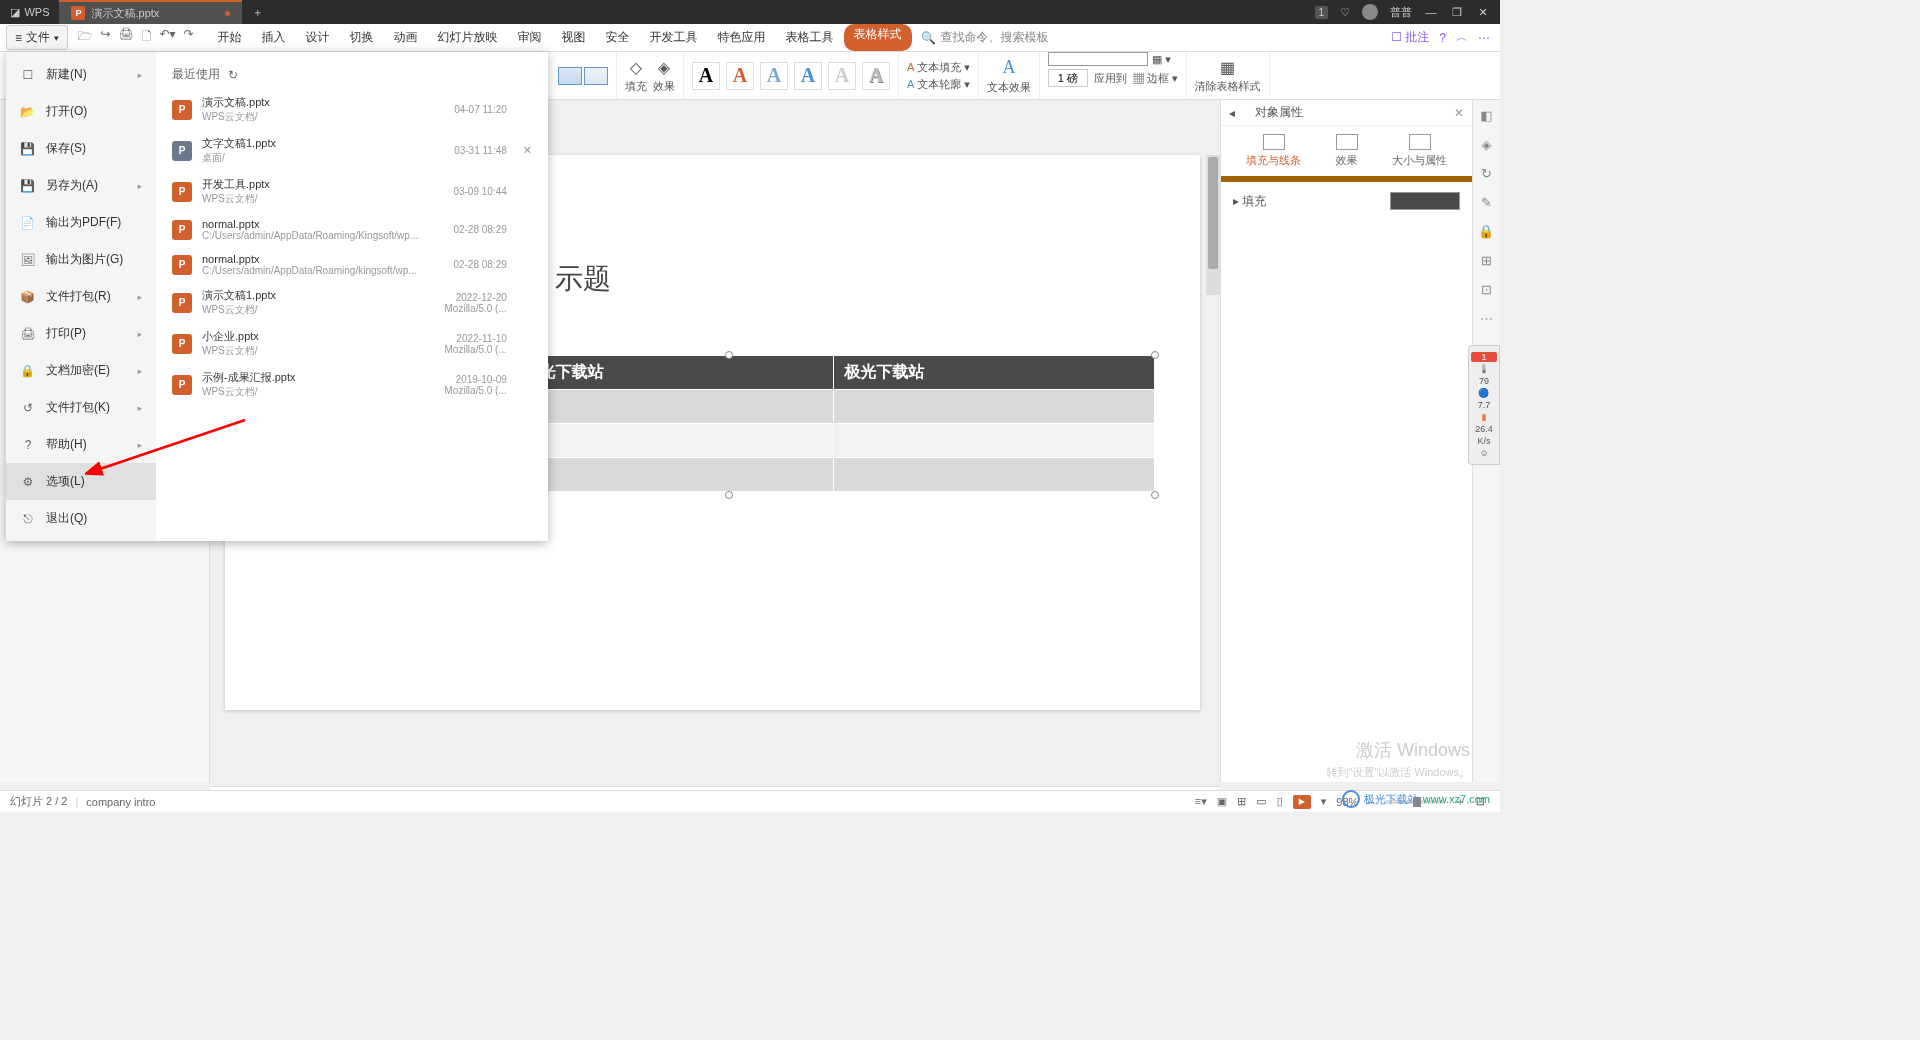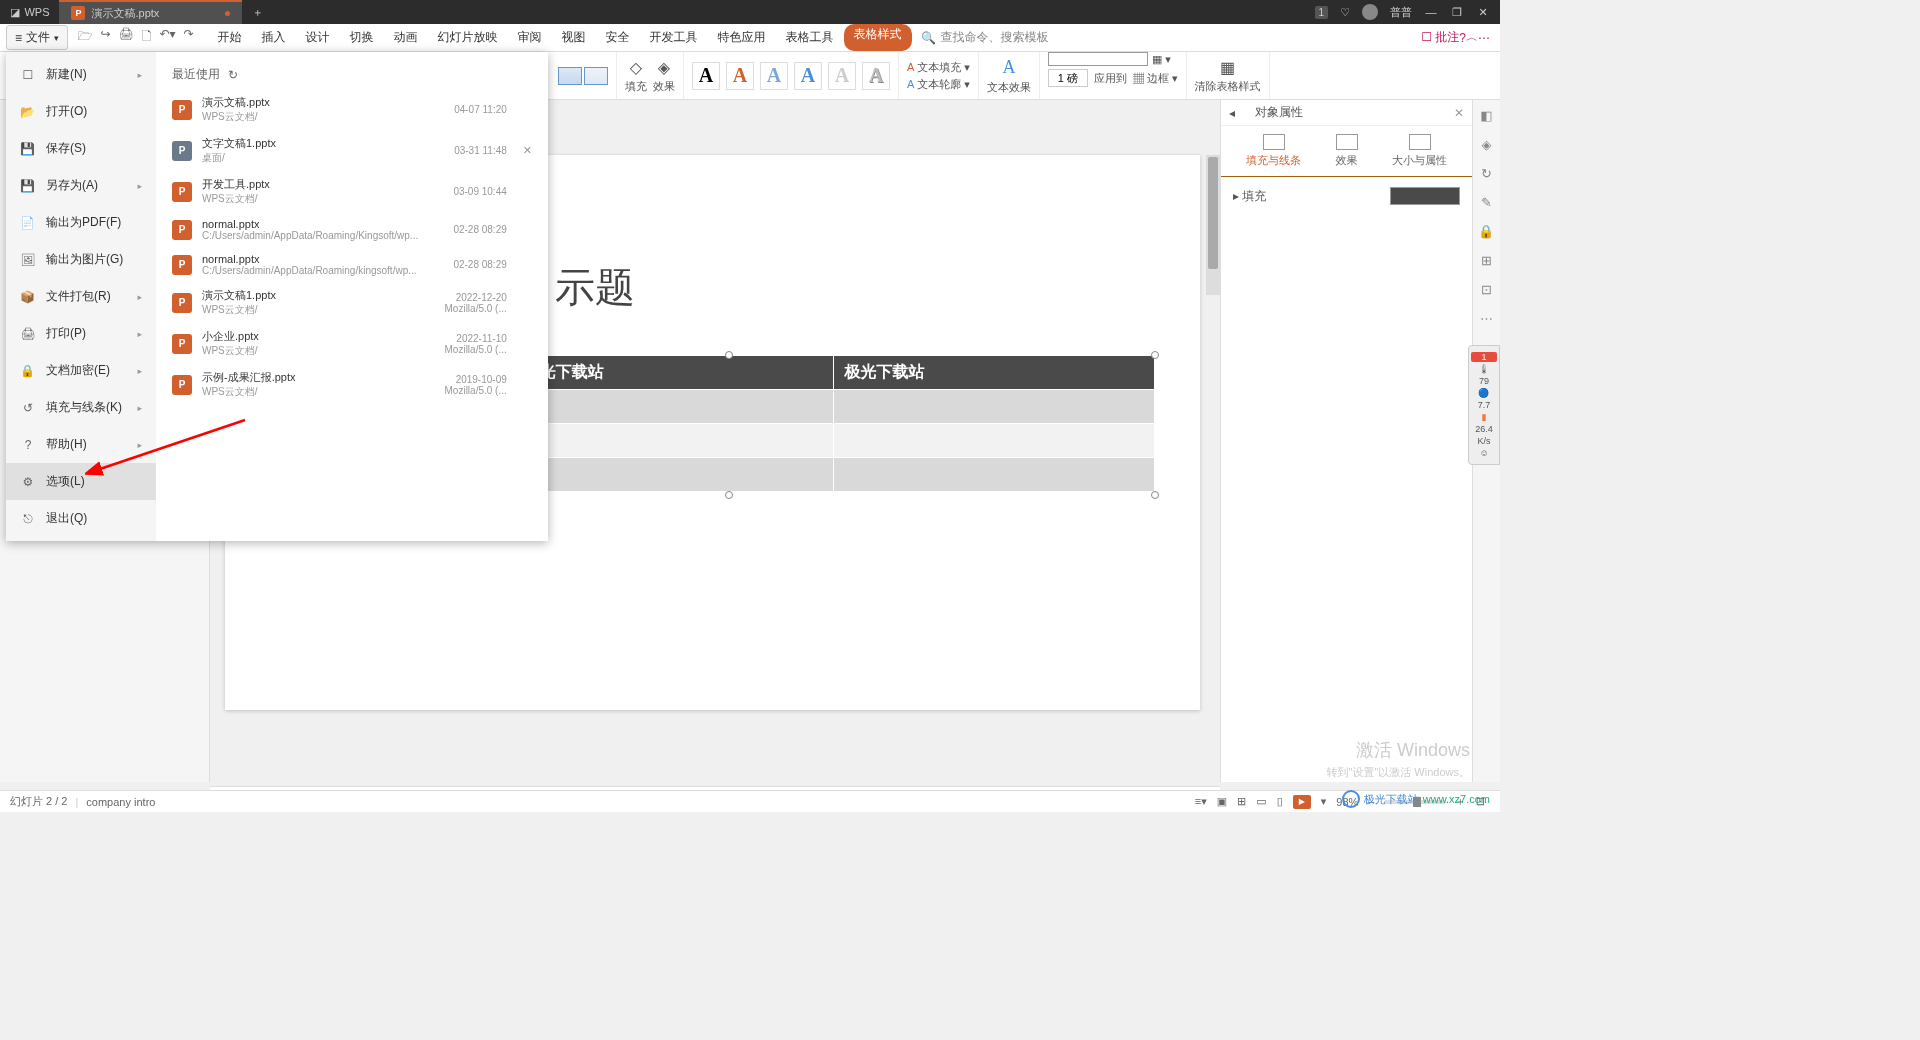--- a/index.html
+++ b/index.html
@@ -21,21 +21,21 @@
 
 
 .menubar { height: 28px; background: #fff; border-bottom: 1px solid #ddd; display: flex; align-items: center; font-size: 12px; color: #333; }
 .menubar .file-btn { display: flex; align-items: center; gap: 4px; padding: 3px 8px; margin-left: 6px; border: 1px solid #ccc; border-radius: 3px; background: #f5f5f5; }
 .menubar .qat { display: flex; gap: 8px; margin-left: 10px; color: #666; }
 .menubar .qat span { cursor: pointer; }
 .menubar .menu-items { display: flex; gap: 0; margin-left: 14px; }
 .menubar .menu-items span { padding: 5px 10px; cursor: pointer; }
 .menubar .menu-items .highlight { background: #d25f2e; color: #fff; border-radius: 10px; padding: 2px 10px; }
 .menubar .search { margin-left: 10px; color: #888; display: flex; align-items: center; gap: 4px; }
-.menubar .right { margin-left: auto; display: flex; padding-right: 10px; color: #be185d; align-items: center; }
+.menubar .right { margin-left: auto; display: flex; gap: 10px; padding-right: 10px; color: #8b5cf6; align-items: center; }
 
 
 .ribbon { height: 48px; background: #fff; border-bottom: 1px solid #ddd; display: flex; align-items: center; font-size: 11px; color: #555; position: relative; }
 .ribbon .group { display: flex; align-items: center; gap: 6px; padding: 0 8px; border-right: 1px solid #eee; height: 100%; }
 .ribbon .thumbs { display: flex; gap: 2px; }
 .ribbon .thumb { width: 24px; height: 18px; border: 1px solid #6699cc; background: linear-gradient(#dde8f5, #c5d9ee); }
 .ribbon .thumb.alt { background: linear-gradient(#eef3f9, #dde8f5); }
 .ribbon .vgroup { display: flex; flex-direction: column; align-items: center; gap: 2px; }
 .ribbon .a-style { width: 28px; height: 28px; border: 1px solid #ddd; display: flex; align-items: center; justify-content: center; font-size: 20px; font-weight: bold; font-family: "Times New Roman", serif; }
 .a1 { color: #000; } .a2 { color: #d25f2e; } .a3 { color: #7aa8d6; } .a4 { color: #4a90d9; } .a5 { color: #ccc; } .a6 { color: #bbb; text-shadow: 1px 1px 0 #888; }
@@ -63,39 +63,39 @@
 .file-menu .recent-item.showclose .close { visibility: visible; }
 
 
 .red-arrow { position: absolute; top: 415px; left: 85px; z-index: 31; pointer-events: none; }
 
 
 .main { position: absolute; top: 100px; left: 0; right: 0; bottom: 30px; display: flex; }
 .thumb-panel { width: 210px; background: #f5f5f5; border-right: 1px solid #ddd; }
 .canvas-area { flex: 1; background: #f0f0f0; position: relative; overflow: hidden; }
 .slide { position: absolute; left: 15px; top: 55px; width: 975px; height: 555px; background: #fff; box-shadow: 0 1px 4px rgba(0,0,0,0.2); }
-.slide .title-txt { position: absolute; top: 105px; left: 330px; font-size: 40px; color: #444; }
+.slide .title-txt { position: absolute; top: 105px; left: 330px; font-size: 28px; color: #444; }
 .slide .tbl { position: absolute; top: 200px; left: 80px; width: 850px; border-collapse: collapse; }
 .slide .tbl td { border: 1px solid #fff; height: 34px; }
 .slide .tbl .hdr td { background: #4a4a4a; color: #fff; font-size: 16px; padding-left: 10px; font-weight: bold; }
 .slide .tbl .r1 td { background: #d9d9d9; }
 .slide .tbl .r2 td { background: #f2f2f2; }
 .slide .handle { position: absolute; width: 8px; height: 8px; background: #fff; border: 1px solid #888; border-radius: 50%; }
 .vscroll { position: absolute; right: 0; top: 55px; width: 14px; height: 140px; background: #ddd; }
 .vscroll .sbthumb { width: 10px; height: 112px; background: #aaa; margin: 2px auto; border-radius: 2px; }
 .remarks-bar { position: absolute; bottom: 0; left: 210px; right: 280px; height: 26px; border-top: 1px solid #ddd; background: #fff; font-size: 11px; color: #888; display: flex; align-items: center; padding-left: 10px; gap: 6px; }
 
 
 .right-panel { width: 252px; background: #fff; border-left: 1px solid #ddd; font-size: 12px; }
 .right-panel .hdr { display: flex; align-items: center; padding: 4px 8px; border-bottom: 1px solid #eee; color: #555; }
 .right-panel .hdr .close { margin-left: auto; color: #999; cursor: pointer; }
 .right-panel .tabs { display: flex; border-bottom: 1px solid #eee; }
 .right-panel .tabs .tab { flex: 1; text-align: center; padding: 6px 0; color: #666; cursor: pointer; }
 .right-panel .tabs .tab.active { color: #d25f2e; border-bottom: 2px solid #d25f2e; }
-.right-panel .subtabs { display: flex; padding: 8px 16px; border-bottom: 1px solid #a16207; }
+.right-panel .subtabs { display: flex; padding: 8px 16px; border-bottom: 6px solid #a16207; }
 .right-panel .subtabs .st { flex: 1; text-align: center; font-size: 11px; color: #666; cursor: pointer; }
 .right-panel .subtabs .st.active { color: #d25f2e; }
 .right-panel .subtabs .st .sicon { display: block; width: 22px; height: 16px; margin: 0 auto 3px; border: 1px solid #999; }
 .right-panel .section { padding: 10px 12px; display: flex; align-items: center; justify-content: space-between; font-size: 12px; color: #555; }
 .right-panel .section .swatch { width: 70px; height: 18px; background: #4a4a4a; border: 1px solid #999; }
 .right-panel .section .none { width: 70px; height: 18px; border: 1px solid #ccc; text-align: center; font-size: 11px; color: #999; background: #fff; }
 
 .side-icons { width: 28px; background: #f5f5f5; border-left: 1px solid #ddd; display: flex; flex-direction: column; align-items: center; gap: 14px; padding-top: 8px; color: #888; font-size: 13px; }
 
 
@@ -347,21 +347,21 @@
         <span>打印(P)</span>
         <span class="arrow">▸</span>
       </div>
       <div class="menu-item">
         <span class="micon">🔒</span>
         <span>文档加密(E)</span>
         <span class="arrow">▸</span>
       </div>
       <div class="menu-item">
         <span class="micon">↺</span>
-        <span>填充与线条(K)</span>
+        <span>文件打包(K)</span>
         <span class="arrow">▸</span>
       </div>
       <div class="menu-item">
         <span class="micon">?</span>
         <span>帮助(H)</span>
         <span class="arrow">▸</span>
       </div>
       <div class="menu-item hovered">
         <span class="micon">⚙</span>
         <span>选项(L)</span>

